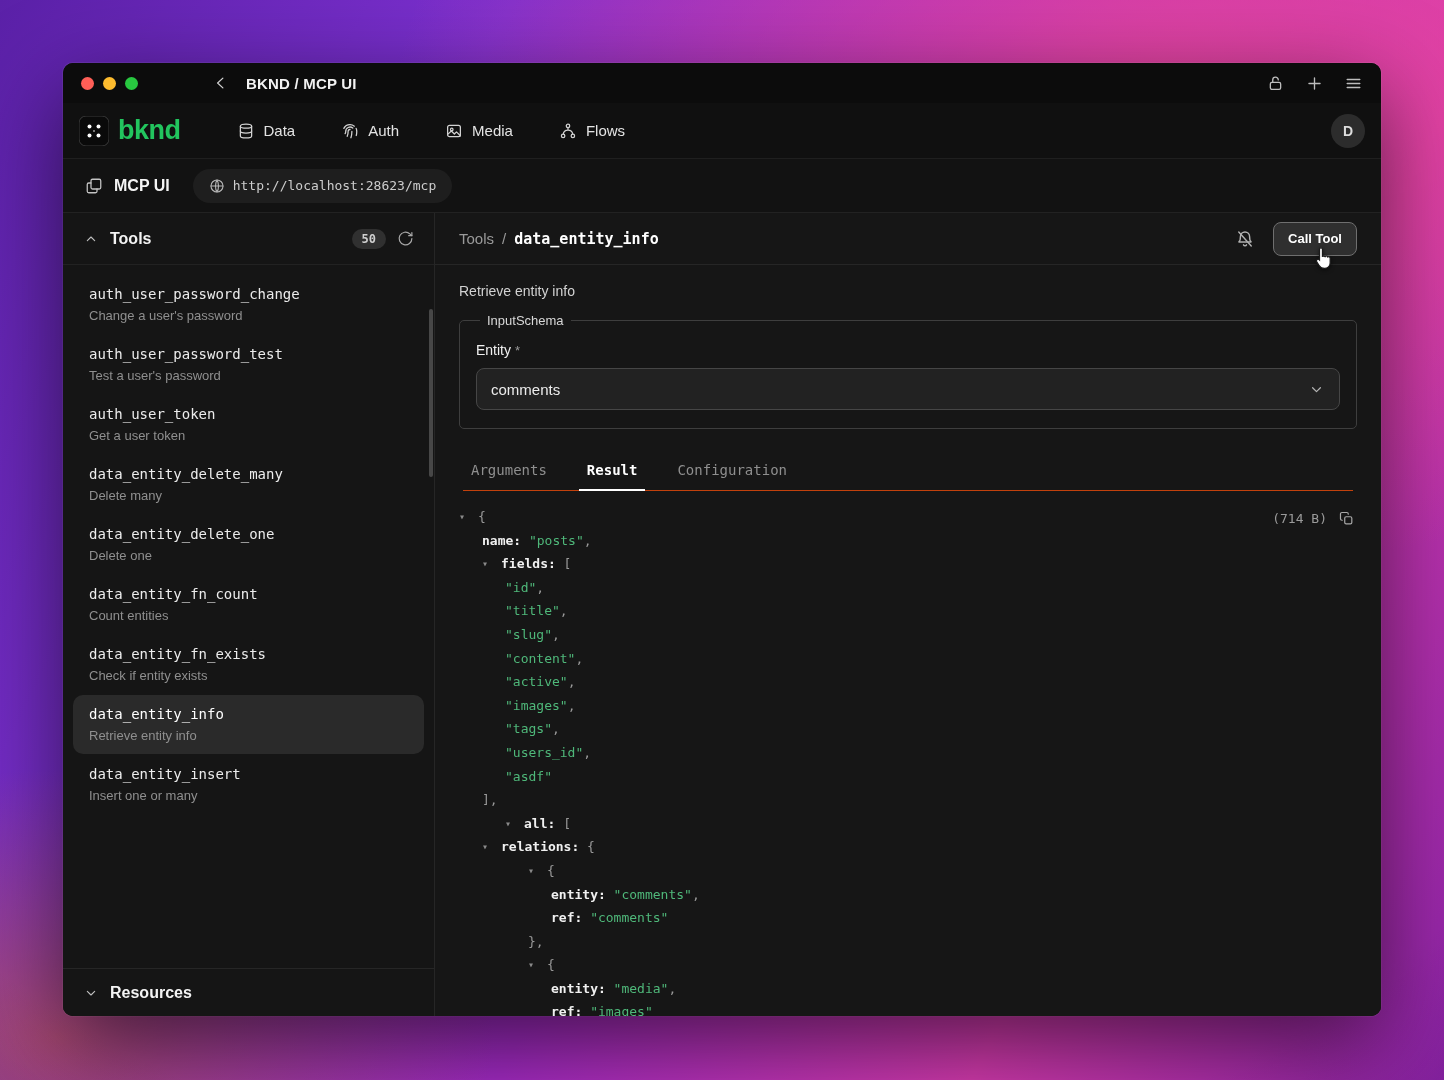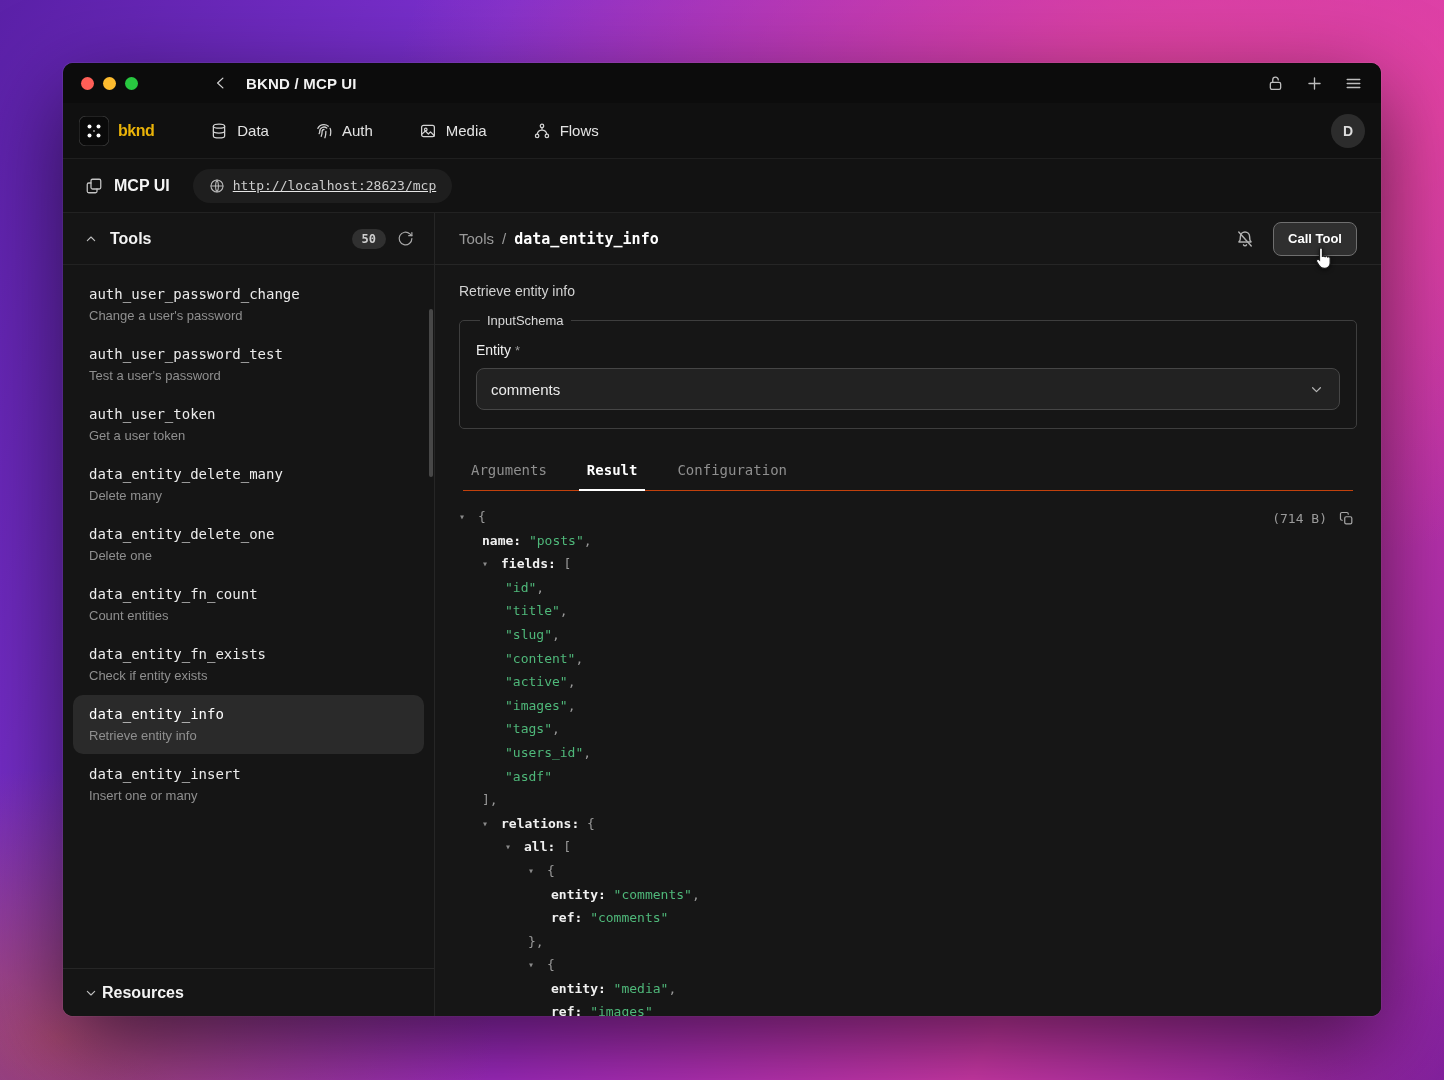--- a/index.html
+++ b/index.html
@@ -32,50 +32,50 @@
   .tl.red{background:var(--traffic-red);} .tl.yellow{background:var(--traffic-yellow);} .tl.green{background:var(--traffic-green);}
   .tb-back{margin-left:74px; width:18px; height:18px; color:#cfcfcf; cursor:pointer;}
   .tb-title{margin-left:16px; font-size:15px; font-weight:700; color:#f2f2f2; letter-spacing:.2px;}
   .tb-right{margin-left:auto; display:flex; gap:20px; align-items:center;}
   .tb-right .icon{width:19px; height:19px; color:#bdbdbd;}
 
   
   .appheader{height:56px; background:#101010; border-bottom:1px solid #1f1f1f; display:flex; align-items:center; padding:0 16px; flex:none;}
   .brand{display:flex; align-items:center; gap:9px; cursor:pointer;}
   .brand-mark{width:30px; height:30px; display:inline-flex;}
-  .brand-name{font-size:16px; font-weight:800; color:#eab308; letter-spacing:-.5px;}
+  .brand-name{font-size:27px; font-weight:800; color:#22c55e; letter-spacing:-.5px;}
   .nav{display:flex; gap:46px; margin-left:56px; align-items:center;}
   .nav-item{display:flex; align-items:center; gap:9px; font-size:15px; color:#e3e3e3; cursor:pointer;}
   .nav-item .icon{color:#d2d2d2;}
   .avatar{margin-left:auto; width:34px; height:34px; border-radius:50%; background:#2c2c2c; color:#ddd;
     display:flex; align-items:center; justify-content:center; font-size:14px; font-weight:700; cursor:pointer;}
 
   
   .subheader{height:54px; background:#121212; border-bottom:1px solid #222; display:flex; align-items:center; padding:0 22px; gap:11px; flex:none;}
   .sub-title{font-size:16px; font-weight:700; color:#f5f5f5;}
-  .url-pill{margin-left:12px; height:34px; background:#1e1e1e; border-radius:999px; display:flex; align-items:center; gap:8px; padding:0 16px; cursor:pointer;text-decoration:underline;}
+  .url-pill{margin-left:12px; height:34px; background:#1e1e1e; border-radius:999px; display:flex; align-items:center; gap:8px; padding:0 16px; cursor:pointer;}
   .url-pill .icon{width:16px; height:16px; color:#b5b5b5;}
   .url-text{font-family:"DejaVu Sans Mono", monospace; font-size:13px; color:#cdcdcd;}
 
   
   .content{flex:1; display:flex; overflow:hidden; background:#161616;}
   .sidebar{width:372px; flex:none; border-right:1px solid #262626; display:flex; flex-direction:column; position:relative; background:#151515;}
   .side-head{height:52px; flex:none; display:flex; align-items:center; gap:11px; padding:0 20px; border-bottom:1px solid #222; cursor:pointer;}
   .side-head .chev, .side-foot .chev{width:16px; height:16px; color:#bdbdbd;}
   .side-title{font-size:16px; font-weight:700; color:#f3f3f3;}
   .count-badge{margin-left:auto; background:#303030; color:#cfcfcf; font-size:12px; font-weight:600;
     border-radius:999px; padding:3px 10px; font-family:"DejaVu Sans Mono", monospace;}
   .refresh{width:17px; height:17px; color:#a8a8a8; cursor:pointer;}
   .tool-list{flex:1; overflow:hidden; padding:10px 10px 0;}
   .tool-item{padding:11px 16px; border-radius:10px; cursor:pointer; margin-bottom:1px;}
   .tool-item.selected{background:#2a2a2a;}
   .tool-name{font-family:"DejaVu Sans Mono", monospace; font-size:14px; color:#ececec; margin-bottom:6px;}
   .tool-item.selected .tool-name{color:#fff;}
   .tool-desc{font-size:13px; color:#8f8f8f;}
-  .side-foot{height:48px; flex:none; display:flex; align-items:center; gap:3px; padding:0 20px; border-top:1px solid #262626; cursor:pointer;}
+  .side-foot{height:48px; flex:none; display:flex; align-items:center; gap:11px; padding:0 20px; border-top:1px solid #262626; cursor:pointer;}
   .side-scrollbar{position:absolute; right:1px; top:96px; width:4px; height:168px; background:#474747; border-radius:2px; cursor:grab;}
 
   
   .main{flex:1; min-width:0; display:flex; flex-direction:column; background:#161616;}
   .toolbar{height:52px; flex:none; display:flex; align-items:center; justify-content:space-between; padding:0 24px; border-bottom:1px solid #262626; position:relative;}
   .breadcrumb{display:flex; align-items:center; gap:8px; font-size:15px;}
   .bc-root{color:#9a9a9a; cursor:pointer;}
   .bc-sep{color:#9a9a9a;}
   .bc-cur{color:#fff; font-weight:700; font-family:"DejaVu Sans Mono", monospace; font-size:15px;}
   .toolbar-right{display:flex; align-items:center; gap:18px;}
@@ -365,22 +365,22 @@
             <div class="json-line" style="padding-left: 46px;"><span class="tok-str">"id"</span><span class="tok-punc">,</span></div>
             <div class="json-line" style="padding-left: 46px;"><span class="tok-str">"title"</span><span class="tok-punc">,</span></div>
             <div class="json-line" style="padding-left: 46px;"><span class="tok-str">"slug"</span><span class="tok-punc">,</span></div>
             <div class="json-line" style="padding-left: 46px;"><span class="tok-str">"content"</span><span class="tok-punc">,</span></div>
             <div class="json-line" style="padding-left: 46px;"><span class="tok-str">"active"</span><span class="tok-punc">,</span></div>
             <div class="json-line" style="padding-left: 46px;"><span class="tok-str">"images"</span><span class="tok-punc">,</span></div>
             <div class="json-line" style="padding-left: 46px;"><span class="tok-str">"tags"</span><span class="tok-punc">,</span></div>
             <div class="json-line" style="padding-left: 46px;"><span class="tok-str">"users_id"</span><span class="tok-punc">,</span></div>
             <div class="json-line" style="padding-left: 46px;"><span class="tok-str">"asdf"</span></div>
             <div class="json-line" style="padding-left: 23px;"><span class="tok-punc">],</span></div>
+            <div class="json-line" style="padding-left: 46px;"><span class="caret">▾</span><span class="tok-key">all:</span><span class="tok-punc"> [</span></div>
             <div class="json-line" style="padding-left: 23px;"><span class="caret">▾</span><span class="tok-key">relations:</span><span class="tok-punc"> {</span></div>
-            <div class="json-line" style="padding-left: 46px;"><span class="caret">▾</span><span class="tok-key">all:</span><span class="tok-punc"> [</span></div>
             <div class="json-line" style="padding-left: 69px;"><span class="caret">▾</span><span class="tok-punc">{</span></div>
             <div class="json-line" style="padding-left: 92px;"><span class="tok-key">entity:</span><span class="tok-str"> "comments"</span><span class="tok-punc">,</span></div>
             <div class="json-line" style="padding-left: 92px;"><span class="tok-key">ref:</span><span class="tok-str"> "comments"</span></div>
             <div class="json-line" style="padding-left: 69px;"><span class="tok-punc">},</span></div>
             <div class="json-line" style="padding-left: 69px;"><span class="caret">▾</span><span class="tok-punc">{</span></div>
             <div class="json-line" style="padding-left: 92px;"><span class="tok-key">entity:</span><span class="tok-str"> "media"</span><span class="tok-punc">,</span></div>
             <div class="json-line" style="padding-left: 92px;"><span class="tok-key">ref:</span><span class="tok-str"> "images"</span></div>
           </div>
       </div>
 

